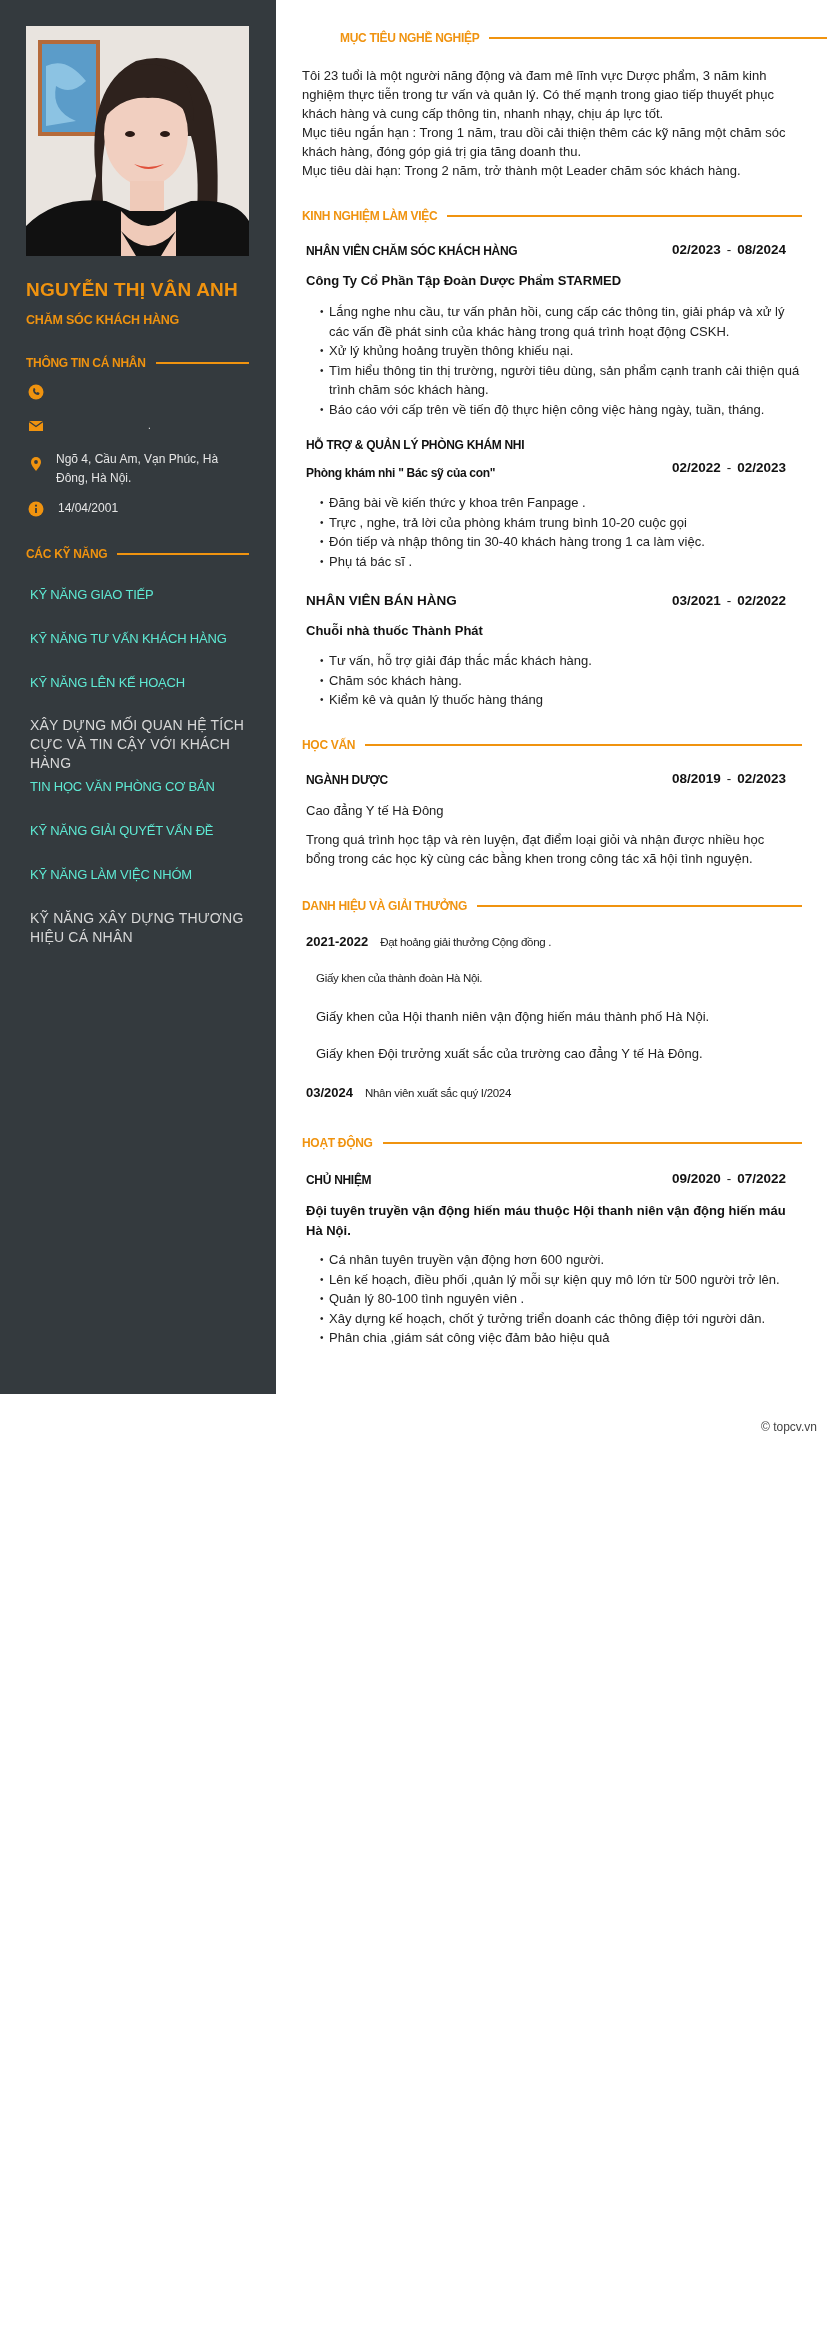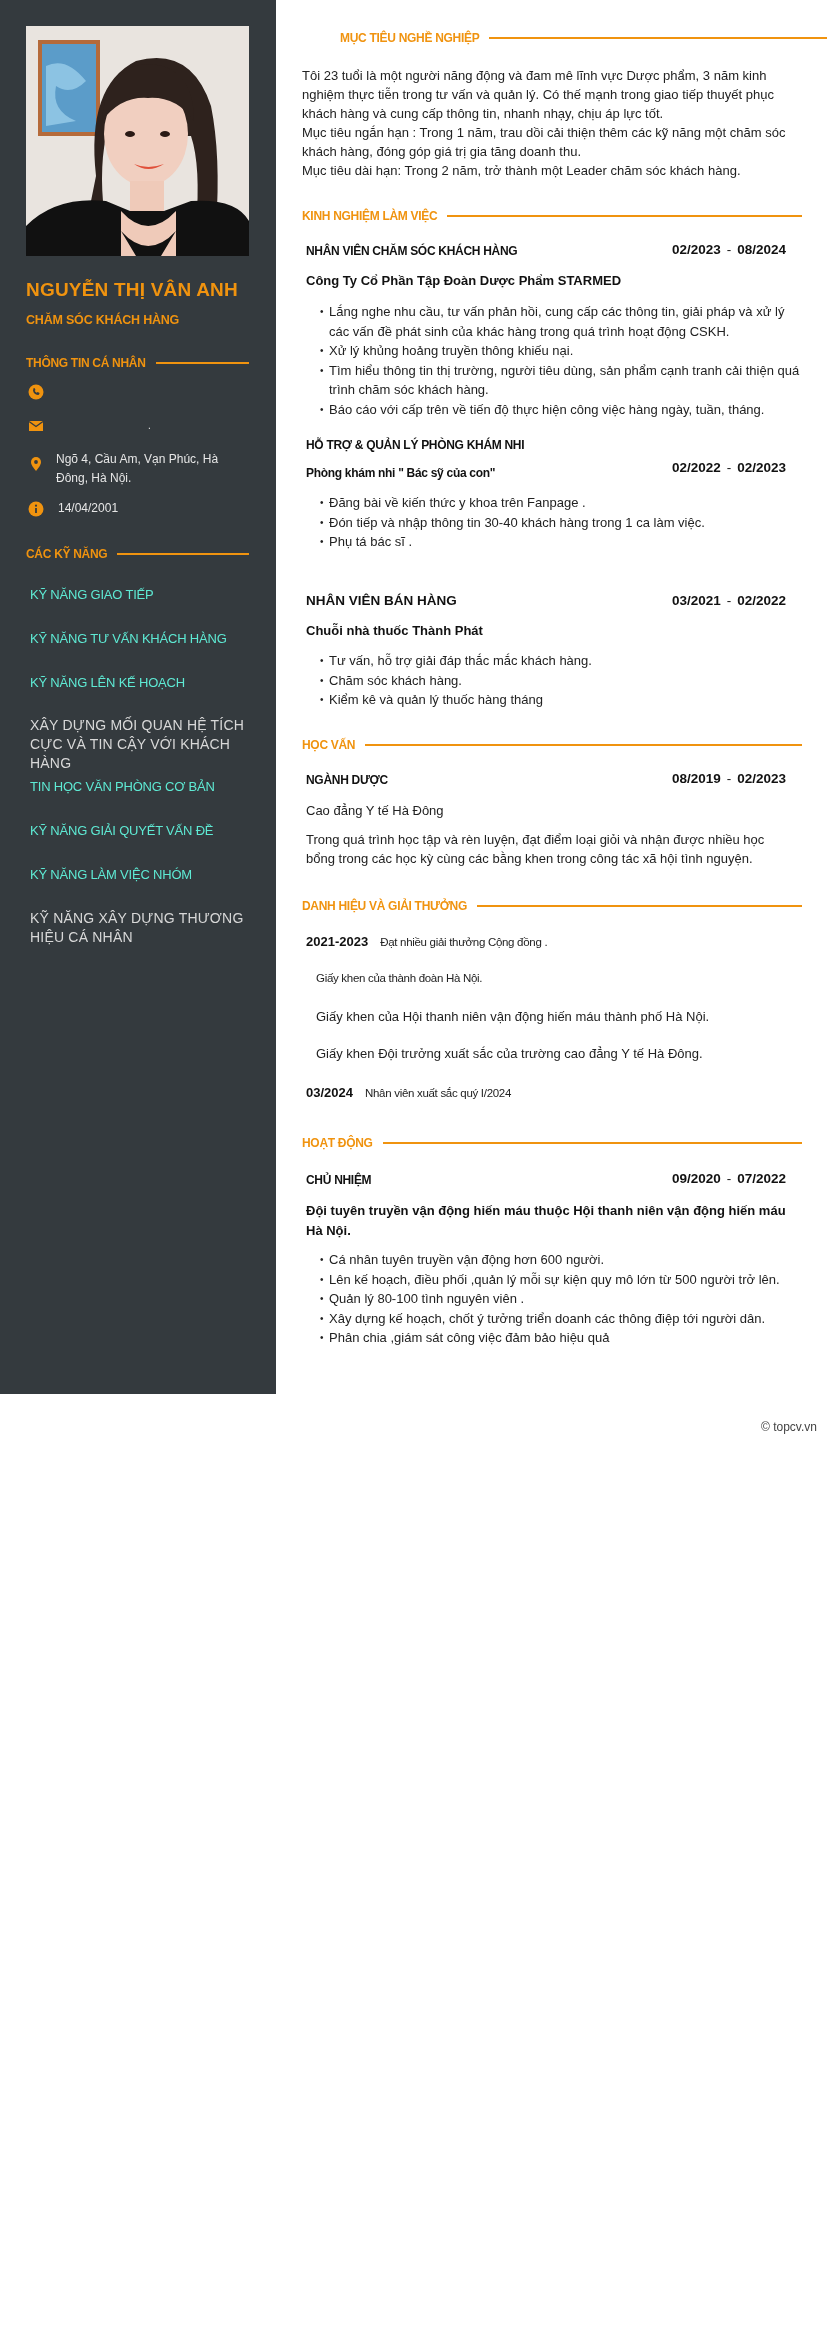--- a/index.html
+++ b/index.html
@@ -171,20 +171,21 @@
       <li>Báo cáo với cấp trên về tiến độ thực hiện công việc hàng ngày, tuần, tháng.</li>
     </ul>
 
     <div class="job-title" style="top:438px;">HỖ TRỢ &amp; QUẢN LÝ PHÒNG KHÁM NHI</div>
     <div class="job-date" style="top:460px;">
       <span>02/2022</span><span class="sep">-</span><span>02/2023</span>
     </div>
     <div class="company small" style="top:466px;">Phòng khám nhi " Bác sỹ của con"</div>
     <ul class="bullets" style="top:493px;">
       <li>Đăng bài về kiến thức y khoa trên Fanpage .</li>
+      <li>Trực , nghe, trả lời của phòng khám trung bình 10-20 cuộc gọi</li>
       <li> Đón tiếp và nhập thông tin 30-40 khách hàng trong 1 ca làm việc.</li>
       <li>Phụ tá bác sĩ .</li>
     </ul>
 
     <div class="job-title big" style="top:593px;">NHÂN VIÊN BÁN HÀNG</div>
     <div class="job-date" style="top:593px;">
       <span>03/2021</span><span class="sep">-</span><span>02/2022</span>
     </div>
     <div class="company" style="top:623px;">Chuỗi nhà thuốc Thành Phát</div>
     <ul class="bullets" style="top:651px;">
@@ -202,22 +203,22 @@
       <span>08/2019</span><span class="sep">-</span><span>02/2023</span>
     </div>
     <div class="para" style="top:801px; left:4px;">Cao đẳng Y tế Hà Đông</div>
     <div class="para" style="top:830px; left:4px; width:490px;">Trong quá trình học tập và rèn luyện, đạt điểm loại giỏi và nhận được nhiều học bổng trong các học kỳ cùng các bằng khen trong công tác xã hội tình nguyện.</div>
 
     <div class="sec-heading" style="top:899px;">
       <span class="label">DANH HIỆU VÀ GIẢI THƯỞNG</span>
       <span class="line"></span>
     </div>
     <div class="award-row" style="top:934px;">
-      <span class="award-year">2021-2023</span>
-      <span class="award-text">Đạt nhiều giải thưởng Cộng đồng .</span>
+      <span class="award-year">2021-2022</span>
+      <span class="award-text">Đạt hoảng giải thưởng Cộng đồng .</span>
     </div>
     <div class="award-sub" style="top:972px;">Giấy khen của thành đoàn Hà Nội.</div>
     <div class="award-sub big" style="top:1009px;">Giấy khen của Hội thanh niên vận động hiến máu thành phố Hà Nội.</div>
     <div class="award-sub big" style="top:1046px;">Giấy khen Đội trưởng xuất sắc của trường cao đẳng Y tế Hà Đông.</div>
     <div class="award-row" style="top:1085px;align-items:center;">
       <span class="award-year">03/2024</span>
       <span class="award-text">Nhân viên xuất sắc quý I/2024</span>
     </div>
 
     <div class="sec-heading" style="top:1136px;">

